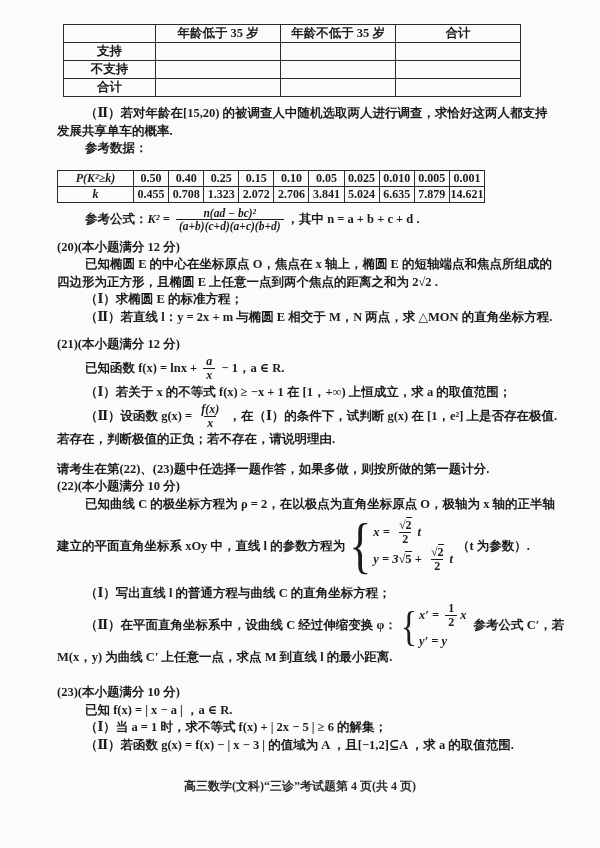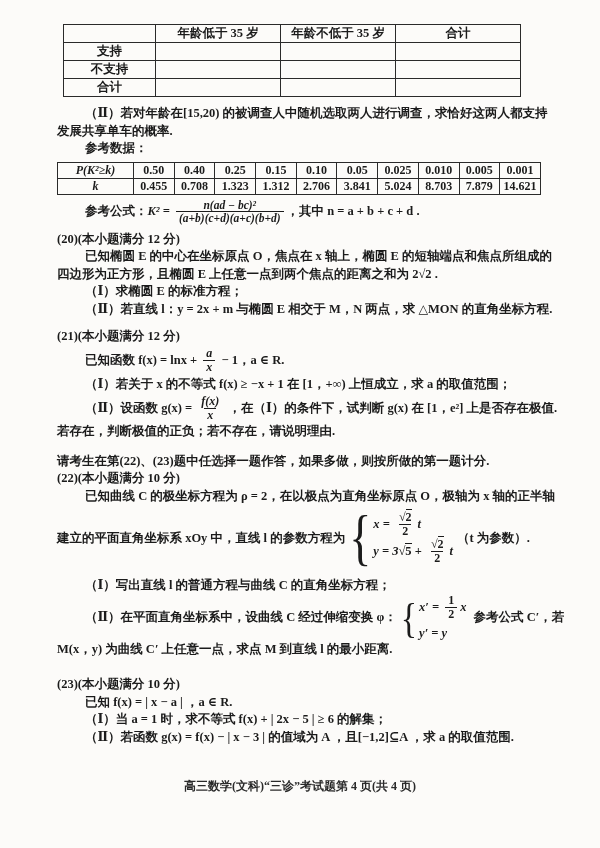--- a/index.html
+++ b/index.html
@@ -14,21 +14,21 @@
 
   
   table { border-collapse:collapse; }
   .t1 { margin:24px 0 0 6px; width:457px; table-layout:fixed; }
   .t1 td { border:1.4px solid #2a2a2a; text-align:center; font-size:12.5px; font-weight:600; padding:0; }
   .t1 tr.hdr td { height:18px; }
   .t1 tr td { height:15px; }
   .t1 .c0 { width:92px; } .t1 .c1 { width:125px; } .t1 .c2 { width:115px; } .t1 .c3 { width:125px; }
 
   
-  .t2 { margin-top:4px; width:484px; table-layout:fixed;padding-left:41px; }
+  .t2 { margin-top:12px; width:428px; table-layout:fixed;padding-left:41px; }
   .t2 td { border:1.3px solid #2a2a2a; text-align:center; font-size:12px; font-weight:600; height:16px; padding:0; white-space:nowrap; }
   .t2 .first { width:76px; font-style:italic; }
 
   
   .frac { display:inline-flex; flex-direction:column; align-items:center; vertical-align:middle; margin:0 3px; font-size:12px; line-height:13px; }
   .frac .den { border-top:1.2px solid #1b1b1b; }
   .frac .num, .frac .den { padding:0 3px; white-space:nowrap; }
 
   .math-row { display:flex; align-items:center; white-space:nowrap; font-size:12.5px; font-weight:600; }
   .math-row > span { white-space:pre; }
@@ -108,25 +108,25 @@
         <td>0.025</td>
         <td>0.010</td>
         <td>0.005</td>
         <td>0.001</td>
       </tr>
       <tr>
         <td class="first">k</td>
         <td>0.455</td>
         <td>0.708</td>
         <td>1.323</td>
-        <td>1.312</td>
+        <td>2.072</td>
         <td>2.706</td>
         <td>3.841</td>
         <td>5.024</td>
-        <td>8.703</td>
+        <td>6.635</td>
         <td>7.879</td>
         <td>14.621</td>
       </tr>
     </tbody>
       </table>
 
     <div class="math-row formula-row">
       <span>参考公式：</span>
       <span class="it">K² = </span>
       <span class="frac">

